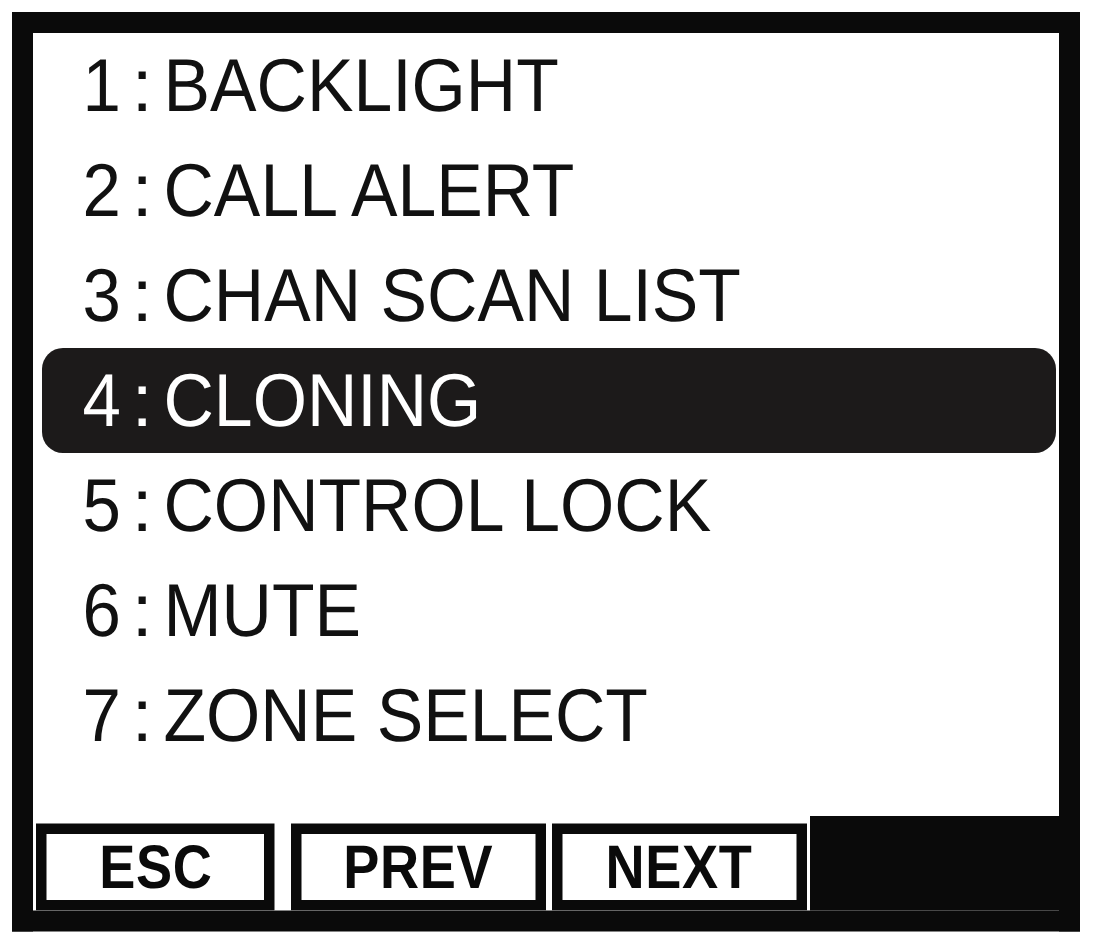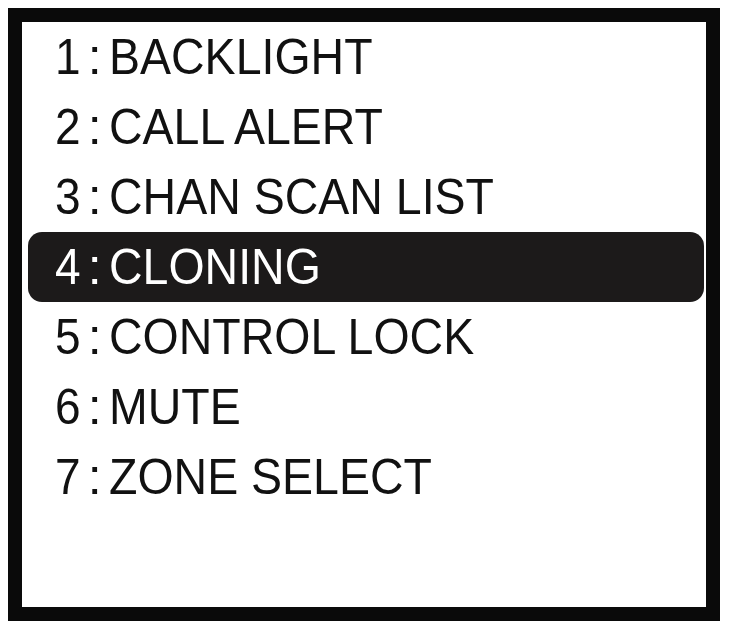--- a/index.html
+++ b/index.html
@@ -202,14 +202,33 @@
     <div class="menu-row" id="menu-row-6" style="top: 420px;">
       <span class="num-group">
         <span class="row-index">7</span>
         <span class="row-colon">:</span>
         <span class="row-label">ZONE SELECT</span>
       </span>
     </div>
 
   </div>
 
+  <div id="softkey-bar">
+
+    <div class="softkey" id="softkey-esc">
+      <span class="key-label">ESC</span>
+    </div>
+
+    <div class="softkey" id="softkey-prev">
+      <span class="key-label">PREV</span>
+    </div>
+
+    <div class="softkey" id="softkey-next">
+      <span class="key-label">NEXT</span>
+    </div>
+
+    <div id="softkey-ent-block">
+      
+    </div>
+
+  </div>
 
 </div>
 
 </body></html>

